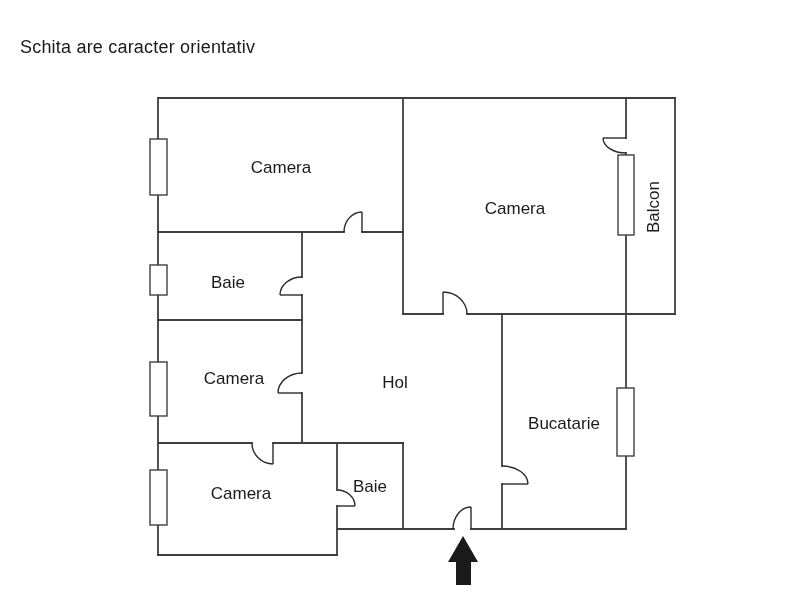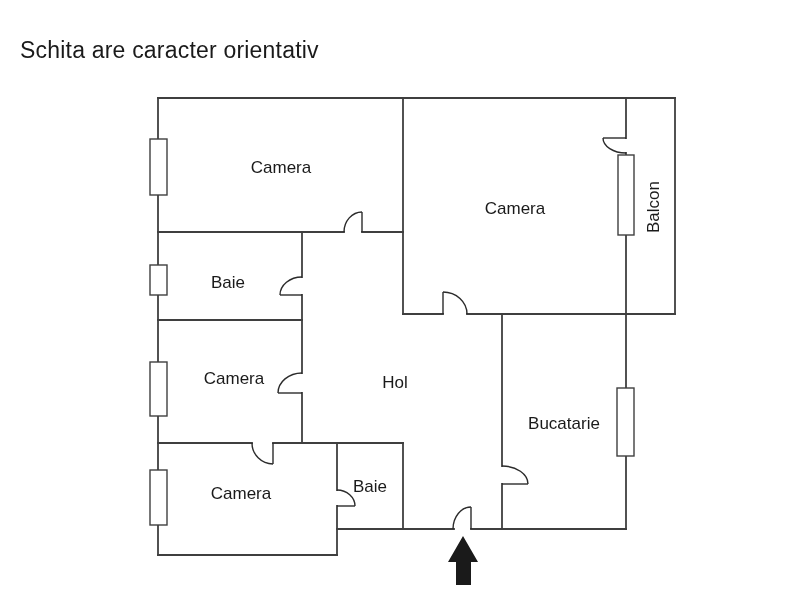--- a/index.html
+++ b/index.html
@@ -12,21 +12,21 @@
     width: 800px;
     height: 600px;
     background: #ffffff;
     overflow: hidden;
     font-family: "Liberation Sans", "DejaVu Sans", sans-serif;
   }
   .disclaimer {
     position: absolute;
     left: 20px;
     top: 37px;
-    font-size: 23px;
+    font-size: 18px;
     color: #1a1a1a;
     letter-spacing: 0.2px;
   }
   svg.plan {
     position: absolute;
     left: 0;
     top: 0;
   }
   svg.plan text {
     font-family: "Liberation Sans", "DejaVu Sans", sans-serif;

